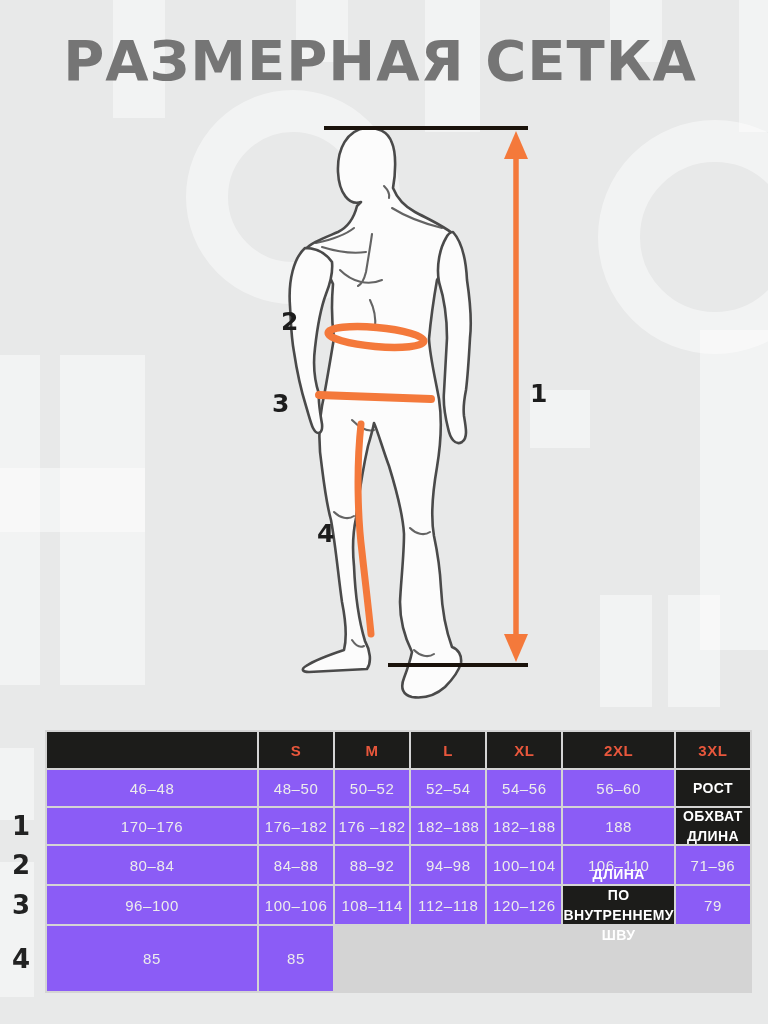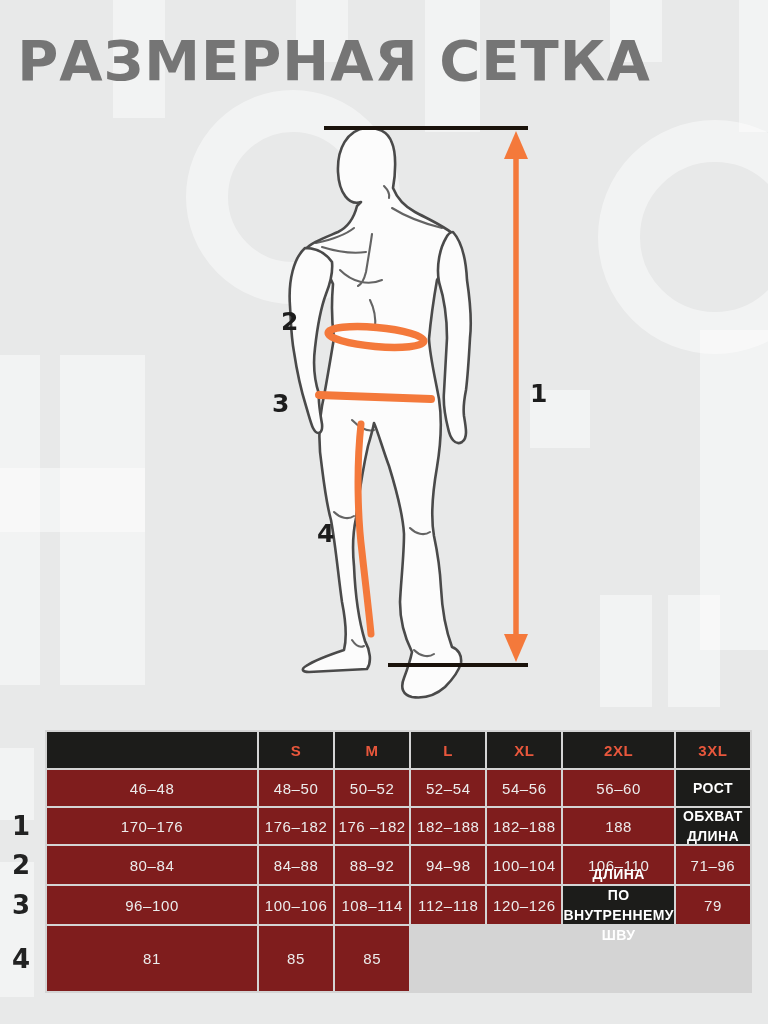--- a/index.html
+++ b/index.html
@@ -13,20 +13,21 @@
   
   .wm{position:absolute;background:rgba(255,255,255,.45);}
   .wm-ring{position:absolute;border-radius:50%;background:transparent;border:42px solid rgba(255,255,255,.45);}
   
   .title{
     position:absolute;left:0;top:28px;width:668px;
     text-align:center;
     font-size:56px;font-weight:800;letter-spacing:1px;
     color:#757575;
     font-family:"DejaVu Sans","Liberation Sans",sans-serif;
+    padding-left:46px;
   }
   
   .figure-svg{position:absolute;left:0;top:0;}
   .anno{
     position:absolute;
     font-size:25px;font-weight:700;color:#1d1d1d;
     font-family:"DejaVu Sans","Liberation Sans",sans-serif;
   }
   
   .size-table{
@@ -37,21 +38,21 @@
     grid-template-rows:36px 36px 36px 38px 38px 65px;
     gap:2px;
     background:#d4d4d4;
     padding:2px;
   }
   .cell{
     display:flex;align-items:center;justify-content:center;
     text-align:center;
   }
   .cell.dark{background:#1c1c1a;}
-  .cell.black{background:#7f1d1d;}
+  .cell.black{background:#8b5cf6;}
   .cell.head{color:#e8573c;font-size:15px;font-weight:700;letter-spacing:.6px;}
   .cell.rowlabel{color:#ffffff;font-size:14px;font-weight:700;letter-spacing:.4px;line-height:1.45;white-space:pre-line;}
   .cell.val{color:#ececec;font-size:15px;font-weight:400;letter-spacing:.6px;}
   .rownum{
     position:absolute;left:4px;width:34px;text-align:center;
     font-size:26px;font-weight:700;color:#222;
     font-family:"DejaVu Sans","Liberation Sans",sans-serif;
   }
 </style>
 </head>
@@ -231,18 +232,17 @@
     <div class="cell black val">71–96</div>
     <div class="cell black val">96–100</div>
     <div class="cell black val">100–106</div>
     <div class="cell black val">108–114</div>
     <div class="cell black val">112–118</div>
     <div class="cell black val">120–126</div>
 
     <div class="cell dark rowlabel">ДЛИНА
 ПО ВНУТРЕННЕМУ ШВУ</div>
     <div class="cell black val">79</div>
-    <div class="cell black val">81</div>
     <div class="cell black val">85</div>
     <div class="cell black val">85</div>
   </div>
 
 </div>
 
 </body></html>

